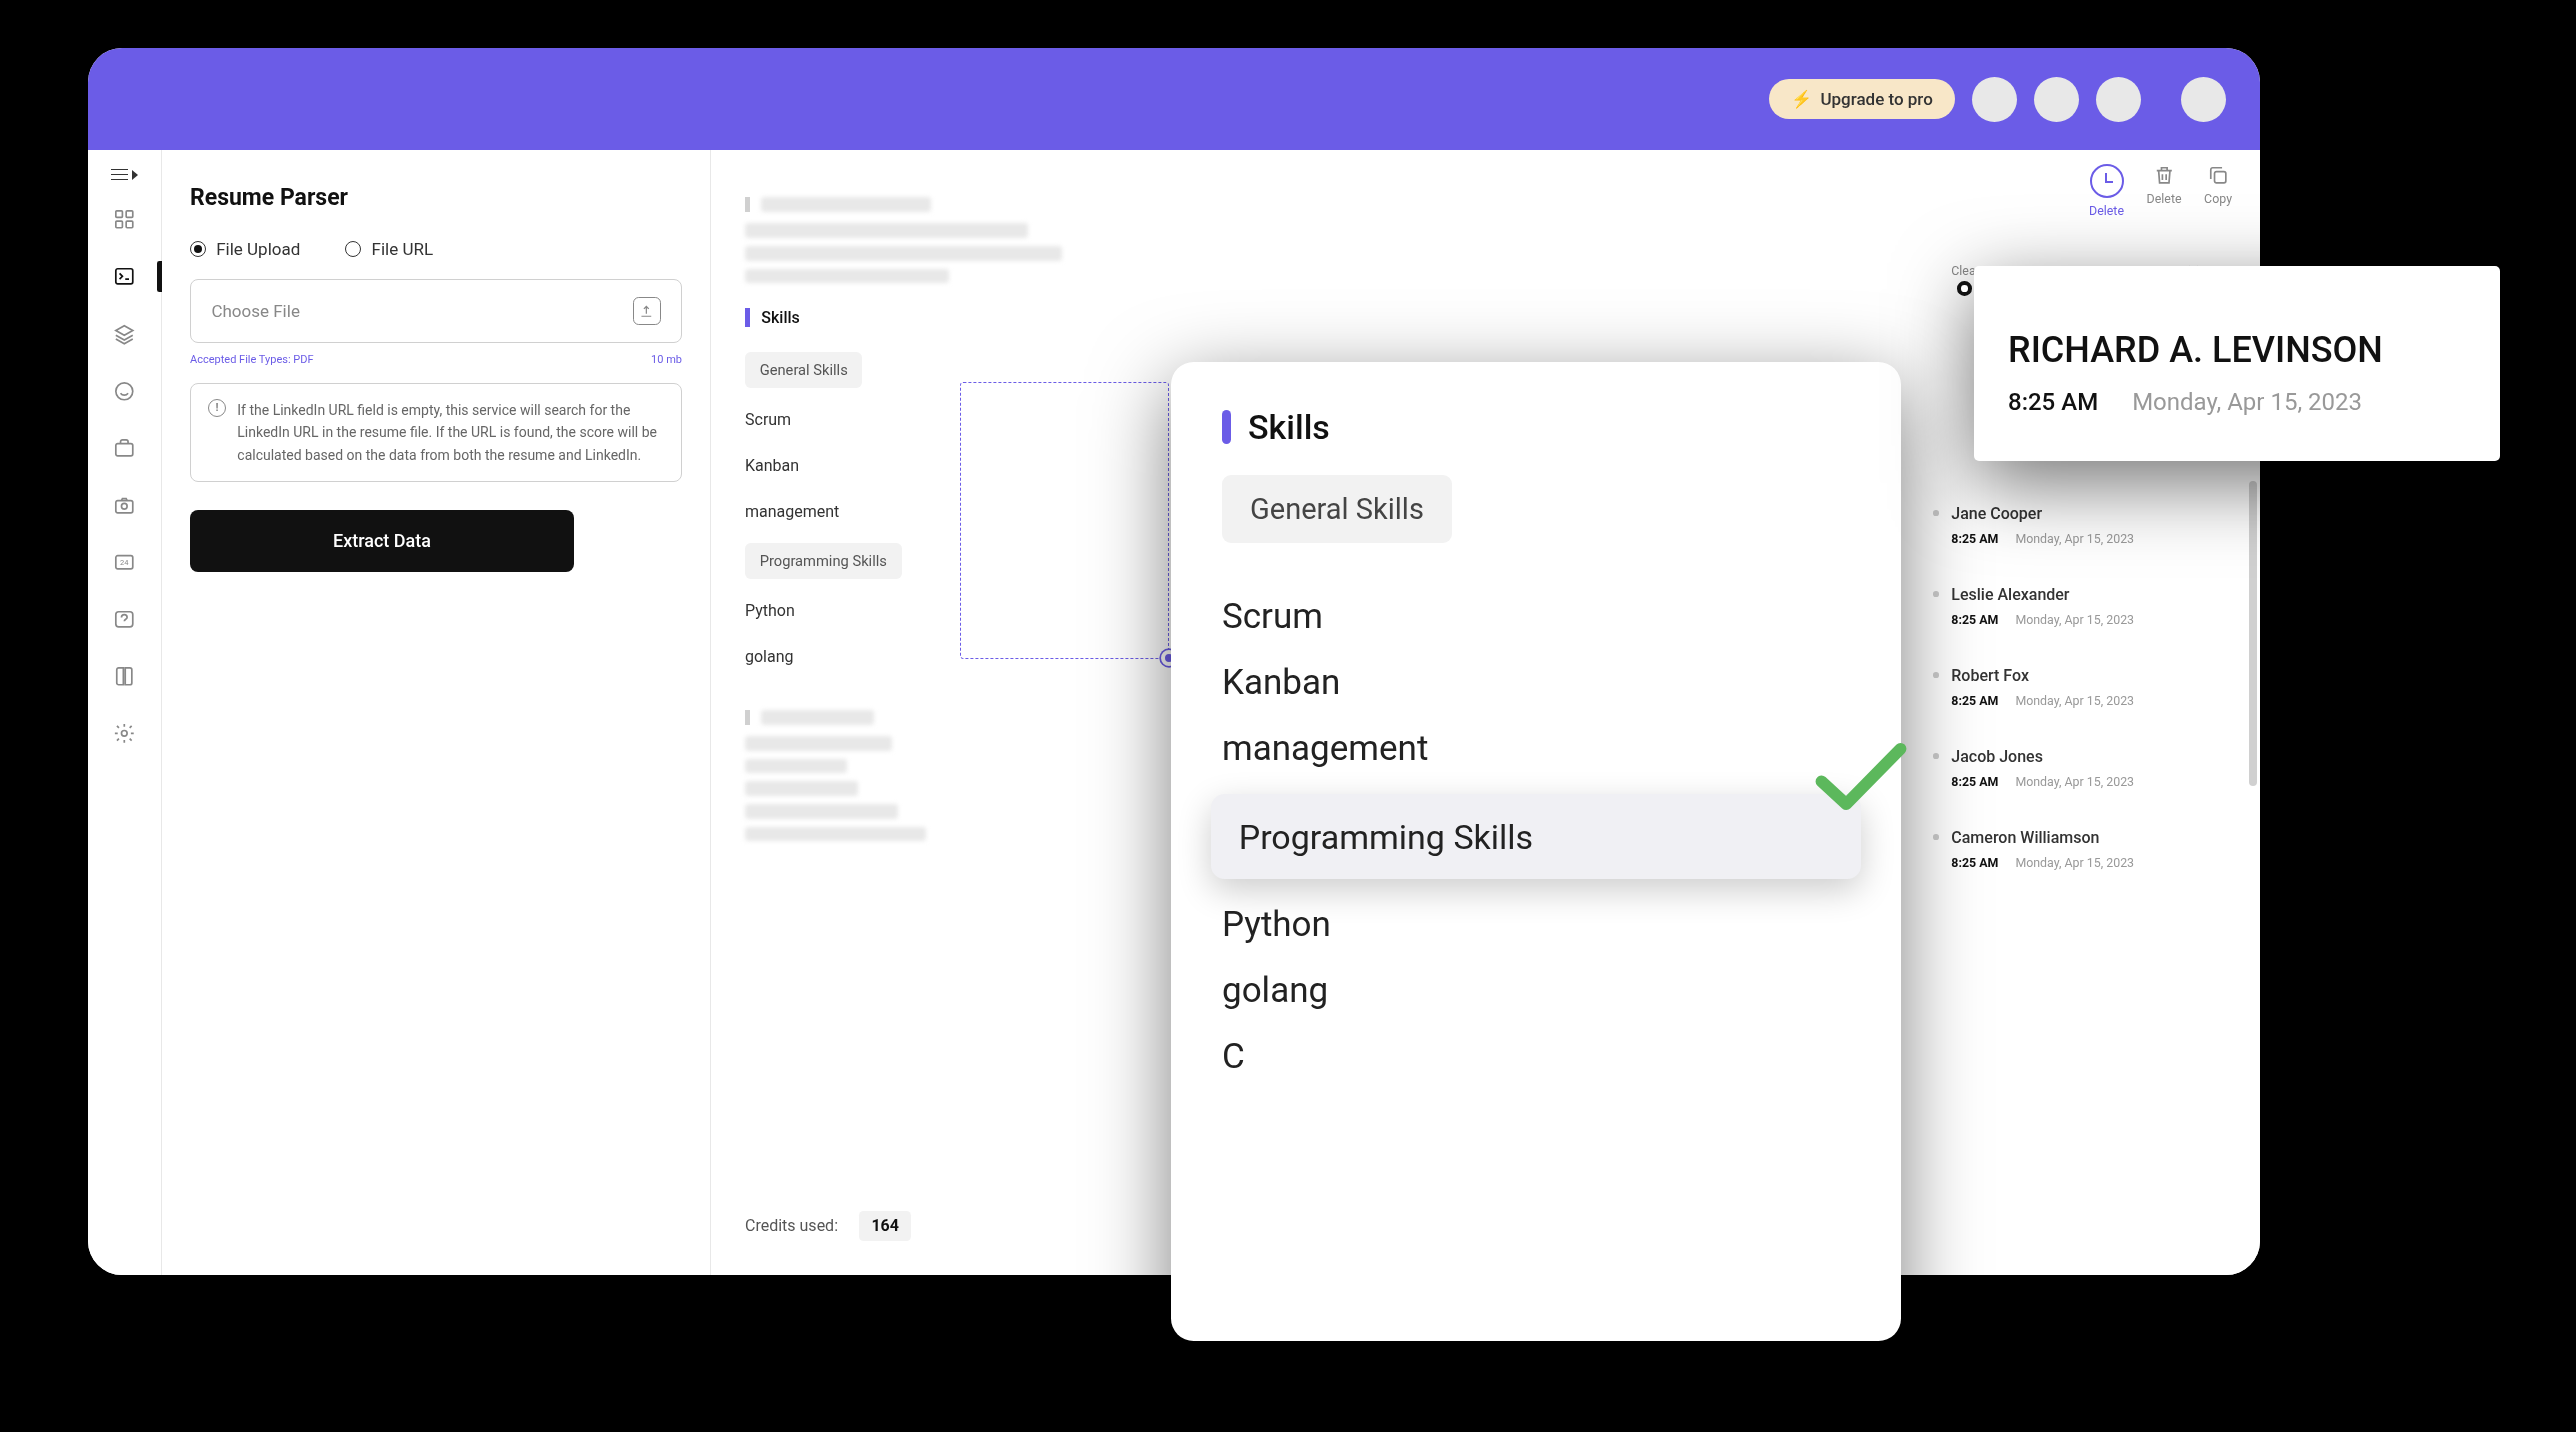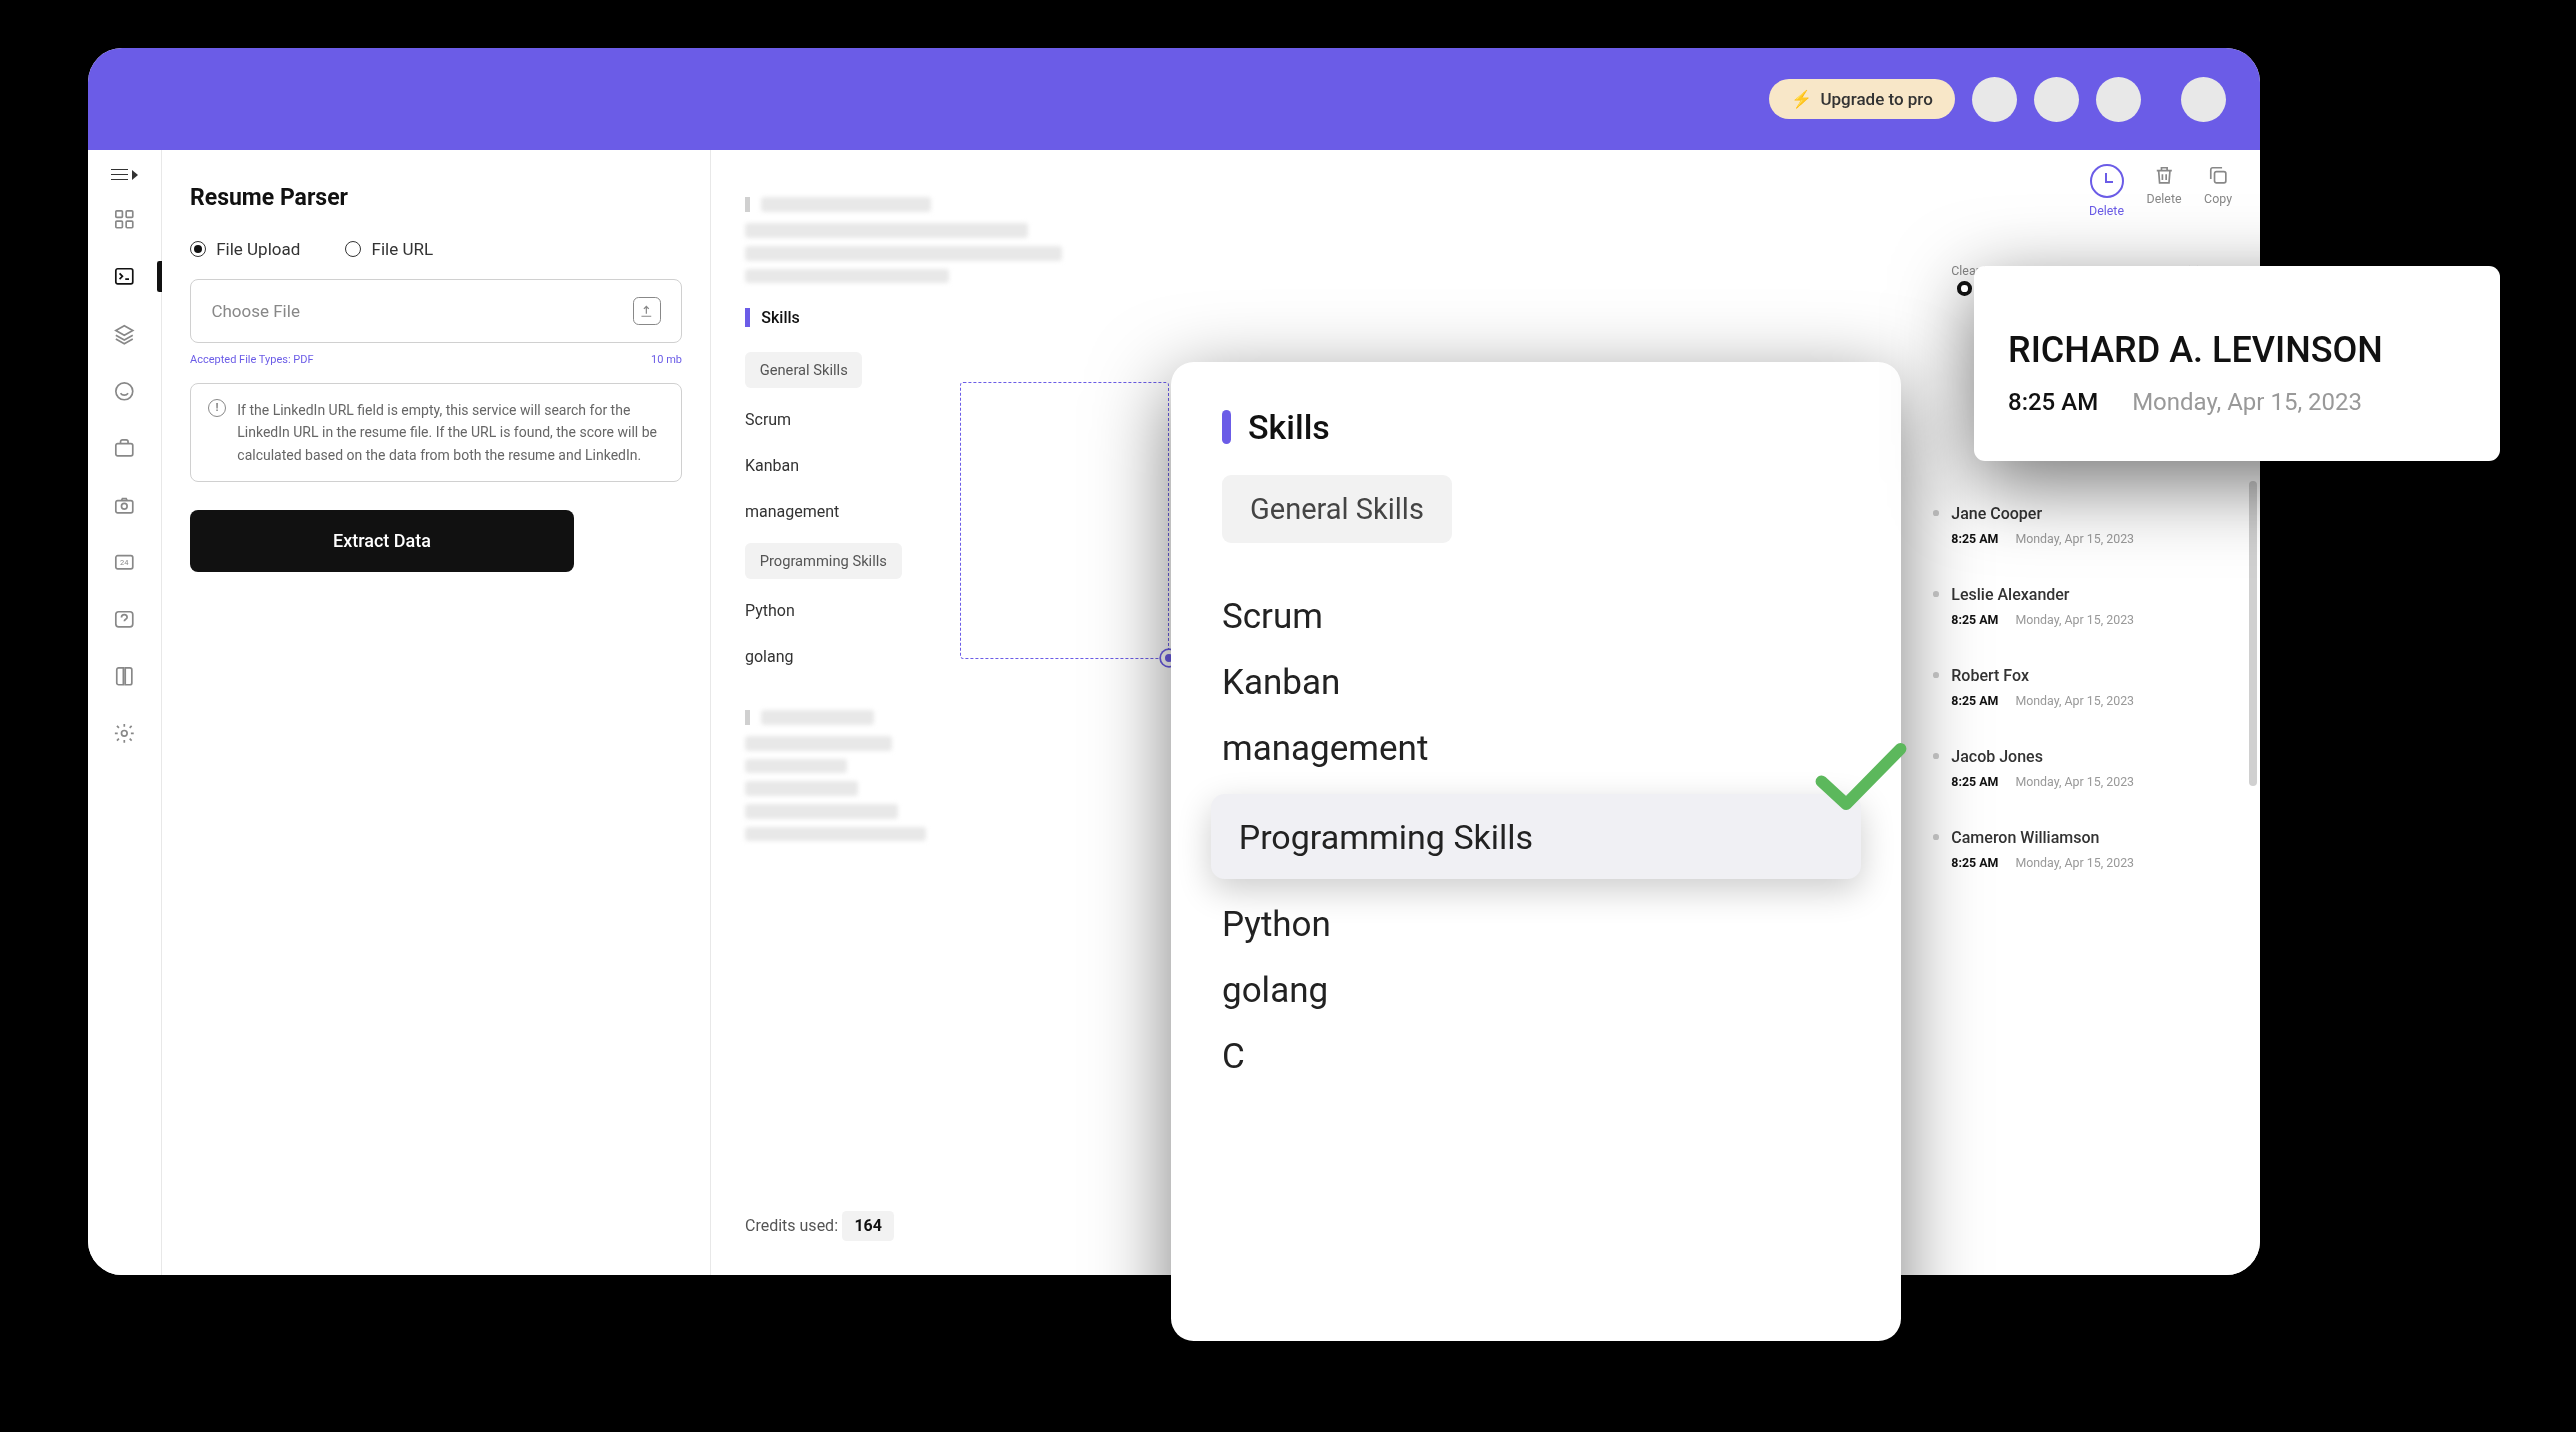--- a/index.html
+++ b/index.html
@@ -41,32 +41,32 @@
 .action-col { display:flex; flex-direction:column; align-items:center; gap:4.5px; cursor:pointer; font-size:12.4px; color:#888; }
 .action-col.history { color:#6b5ce7; }
 .history-ic { width:34px; height:34px; border:2.8px solid #6b5ce7; border-radius:50%; position:relative; }
 .history-ic::after { content:''; position:absolute; left:13.6px; top:6.8px; width:2.3px; height:10.2px; background:#6b5ce7; }
 .history-ic::before { content:''; position:absolute; left:13.6px; top:14.7px; width:8px; height:2.3px; background:#6b5ce7; }
 .blur-line { height:14.7px; background:#e8e8e8; border-radius:3.4px; margin:8px 0; filter:blur(2.3px); }
 .section-mark { border-left:5.7px solid #6b5ce7; padding-left:11.3px; margin:17px 0 17px; font-size:16px; font-weight:500; color:#111; }
 .skill-tag { display:inline-block; background:#f2f2f2; border-radius:5.7px; padding:9px 14.7px; font-size:14.7px; color:#555; margin:8px 0; }
 .skill-word { font-size:16px; color:#333; margin:13.6px 0; }
 .dashed-box { position:absolute; border:1.7px dashed #6b5ce7; border-radius:3.4px; pointer-events:none; }
-.credits-bar { margin-top:auto; padding:17px 0; display:flex; align-items:center; gap:4px; font-size:16px; color:#555; }
+.credits-bar { margin-top:auto; padding:17px 0; display:flex; align-items:center; gap:21px; font-size:16px; color:#555; }
 .credits-num { background:#f2f2f2; border-radius:4.5px; padding:5.7px 12.4px; font-weight:700; color:#111; }
 .popup-skills { position:absolute; left:1171px; top:362px; width:730px; height:979px; background:#fff; border-radius:22.6px; box-shadow:0 22.6px 79px rgba(0,0,0,.5); padding:45px 51px; z-index:20; }
 .popup-skills .section-h { display:flex; align-items:center; gap:17px; margin-bottom:28px; }
 .popup-skills .bar { width:9px; height:34px; background:#6b5ce7; border-radius:4.5px; }
 .popup-skills .title { font-size:34px; font-weight:500; color:#111; }
 .popup-skills .chip { display:inline-block; background:#f2f2f2; border-radius:9px; padding:17px 28px; font-size:29px; color:#444; margin-bottom:28px; }
 .popup-skills .word { font-size:35px; color:#222; margin:25px 0; }
 .popup-skills .hl-row { background:#f0f0f4; border-radius:13.6px; padding:22.6px 28px; font-size:34px; color:#222; margin:17px -11.3px; position:relative; box-shadow:0 11.3px 34px rgba(0,0,0,.2); }
 .check-mark { position:absolute; right:-51px; top:-57px; width:102px; height:79px; }
 .check-mark svg { width:100%; height:100%; }
-.popup-history { position:absolute; left:1974px; top:266px; width:526px; background:#fff; border-radius:11px; box-shadow:0 22.6px 79px rgba(0,0,0,.55); padding:5.7px 34px 45px; z-index:30; }
+.popup-history { position:absolute; left:1974px; top:266px; width:526px; background:#fff; border-radius:5px; box-shadow:0 22.6px 79px rgba(0,0,0,.55); padding:5.7px 34px 45px; z-index:30; }
 .popup-history .pname { font-size:36px; font-weight:500; color:#111; margin-top:57px; }
 .popup-history .ptime { display:flex; gap:34px; margin-top:17px; font-size:24px; }
 .popup-history .ptime .t { color:#111; font-weight:500; }
 .popup-history .ptime .d { color:#999; }
 .hist-panel { position:absolute; left:1940px; top:255px; width:272px; z-index:10; }
 .hist-header { display:flex; justify-content:space-between; align-items:center; font-size:12.4px; color:#888; padding:5.7px 11.3px; }
 .hist-close { font-size:17px; cursor:pointer; color:#888; }
 .hist-list { margin-top:198px; }
 .hist-item { padding:19px 11.3px; border-top:0.6px solid transparent; position:relative; }
 .hist-item::before { content:''; position:absolute; left:-6.8px; top:25px; width:5.7px; height:5.7px; background:#ccc; border-radius:50%; }

